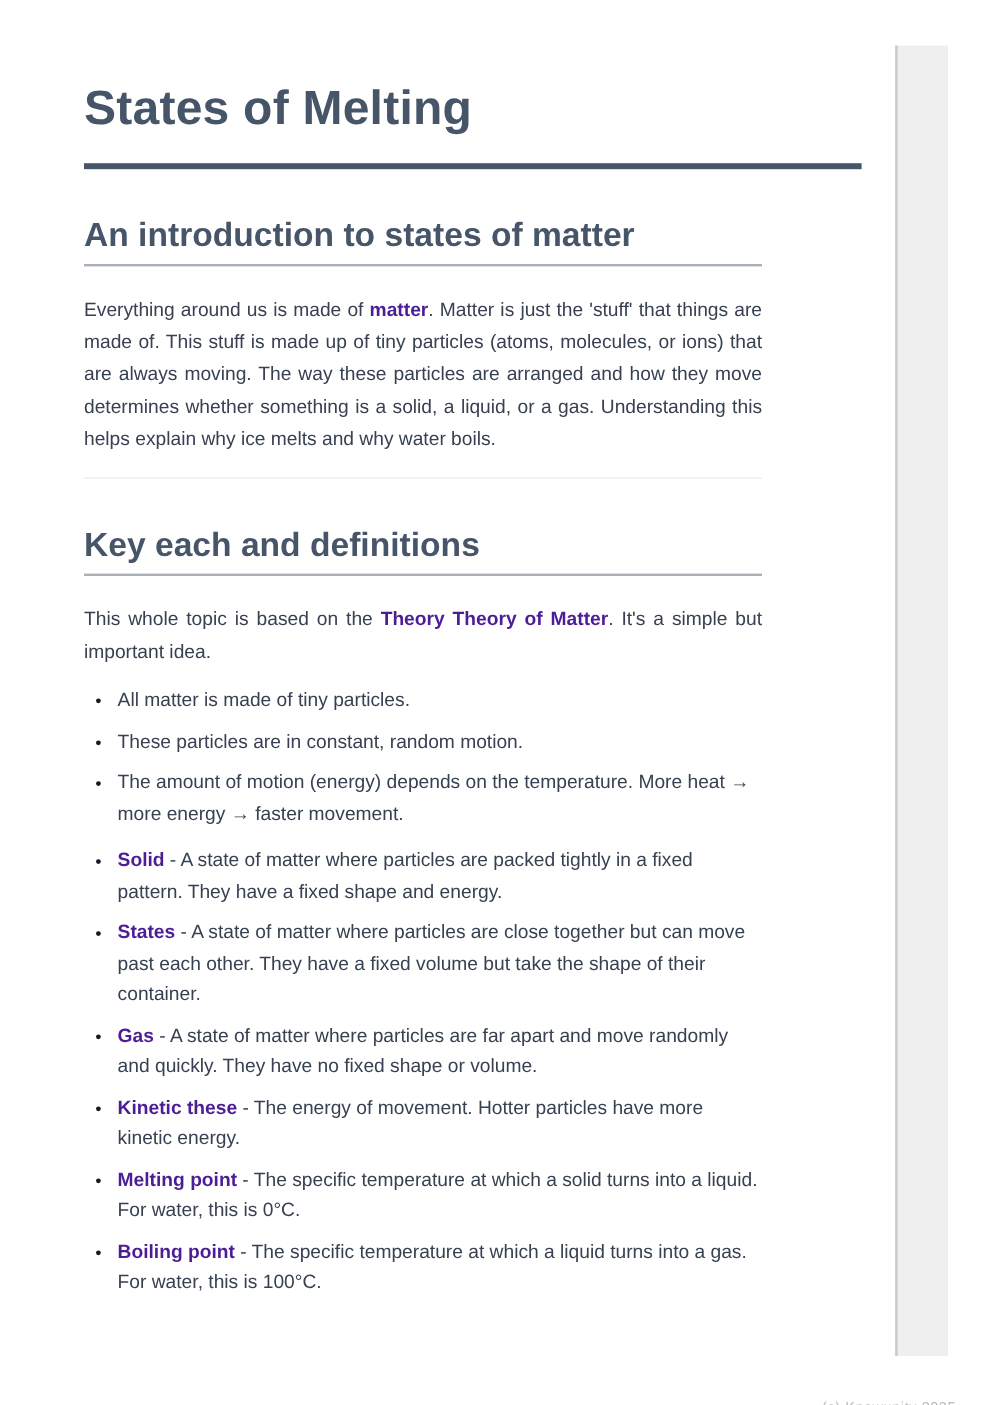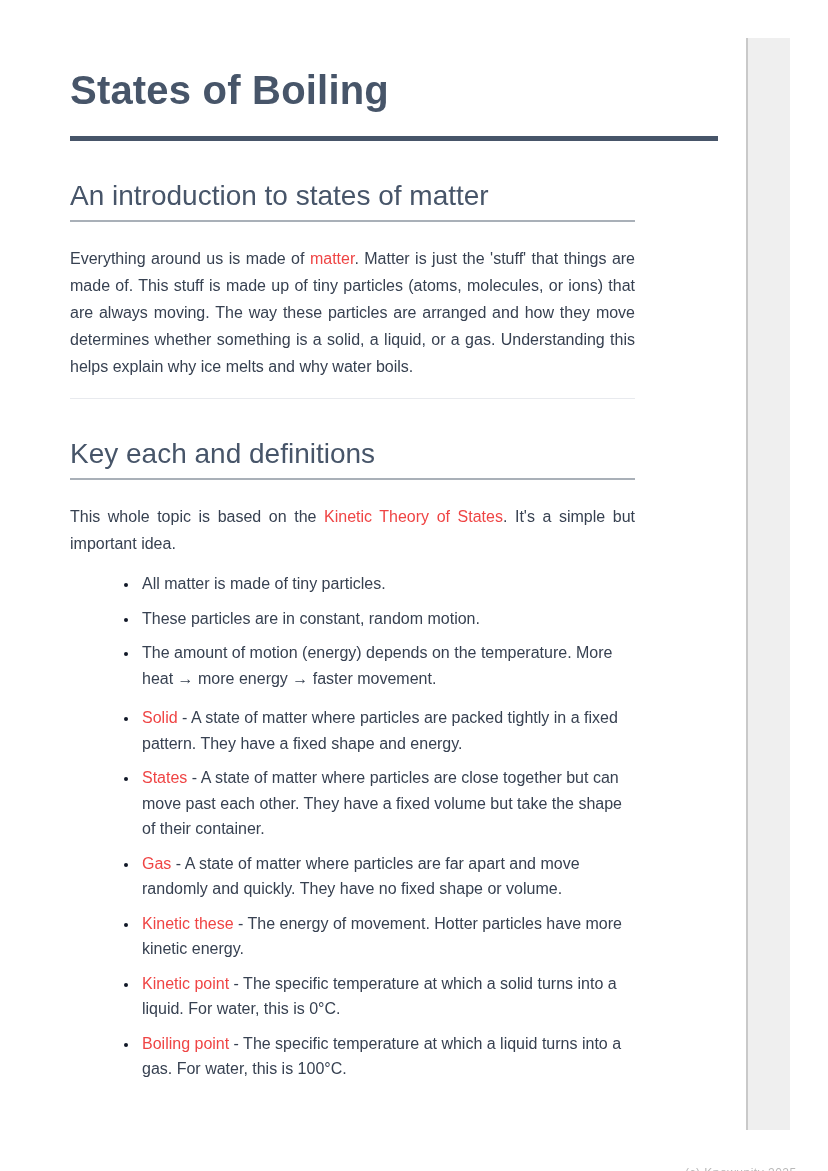--- a/index.html
+++ b/index.html
@@ -17,43 +17,42 @@
     margin-top: 66px;
     font-size: 40px; line-height: 48px;
     font-weight: bold; letter-spacing: 0.2px;
     color: #475569;
   }
   .h1-rule { margin-top: 22px; height: 5px; background: #475569; width: 648px; }
 
   h2 {
     margin-top: 38px;
     font-size: 28px; line-height: 34px;
-    font-weight: normal;
+    font-weight: bold;
     color: #475569;
   }
   .h2-rule { margin-top: 7px; height: 2px; background: #a9b0b8; width: 565px; }
 
   p.body {
     margin-top: 23px;
     width: 565px;
     font-size: 16px; line-height: 27px;
     color: #374151;
   }
   .justify { text-align: justify; }
-  p.body strong, li strong { color: #ef4444; font-weight: normal; }
+  p.body strong, li strong { color: #4c1d95; font-weight: bold; }
 
   .divider { margin-top: 18px; width: 565px; height: 1px; background: #e8eaee; }
 
   ul { margin-top: 14px; width: 565px; padding-left: 25px; list-style: disc; }
   ul.terms { margin-top: 14px; }
   li {
     font-size: 16px; line-height: 25.5px;
     margin-bottom: 9px; padding-left: 3px;
     color: #374151;
-    margin-left: 44px;
   }
   li::marker { color: #111827; font-size: 13px; }
 
   .key-terms-label {
     margin-top: 8px;
     font-size: 16px; line-height: 25px;
     font-weight: bold; color: #1f2937;
   }
 
   .side-bar {
@@ -71,48 +70,48 @@
     color: #b9b9b9;
     z-index: 2;
     white-space: nowrap;
   }
 </style>
 </head>
 <body>
 
 <div class="content">
 
-  <h1>States of Boiling</h1>
+  <h1>States of Melting</h1>
   <div class="h1-rule"></div>
 
   <section>
     <h2>An introduction to states of matter</h2>
     <div class="h2-rule"></div>
     <p class="body justify"><span>Everything around us is made of </span><strong>matter</strong><span>. Matter is just the 'stuff' that things are made of. This stuff is made up of tiny particles (atoms, molecules, or ions) that are always moving. The way these particles are arranged and how they move determines whether something is a solid, a liquid, or a gas. Understanding this helps explain why ice melts and why water boils.</span></p>
     <div class="divider"></div>
   </section>
 
   <section>
     <h2>Key each and definitions</h2>
     <div class="h2-rule"></div>
-    <p class="body justify"><span>This whole topic is based on the </span><strong>Kinetic Theory of States</strong><span>. It's a simple but important idea.</span></p>
+    <p class="body justify"><span>This whole topic is based on the </span><strong>Theory Theory of Matter</strong><span>. It's a simple but important idea.</span></p>
 
     <ul>
       <li><span>All matter is made of tiny particles.</span></li>
       <li><span>These particles are in constant, random motion.</span></li>
       <li><span>The amount of motion (energy) depends on the temperature. More heat → more energy → faster movement.</span></li>
     </ul>
 
 
     <ul class="terms">
       <li><strong>Solid</strong><span> - A state of matter where particles are packed tightly in a fixed pattern. They have a fixed shape and energy.</span></li>
       <li><strong>States</strong><span> - A state of matter where particles are close together but can move past each other. They have a fixed volume but take the shape of their container.</span></li>
       <li><strong>Gas</strong><span> - A state of matter where particles are far apart and move randomly and quickly. They have no fixed shape or volume.</span></li>
       <li><strong>Kinetic these</strong><span> - The energy of movement. Hotter particles have more kinetic energy.</span></li>
-      <li><strong>Kinetic point</strong><span> - The specific temperature at which a solid turns into a liquid. For water, this is 0°C.</span></li>
+      <li><strong>Melting point</strong><span> - The specific temperature at which a solid turns into a liquid. For water, this is 0°C.</span></li>
       <li><strong>Boiling point</strong><span> - The specific temperature at which a liquid turns into a gas. For water, this is 100°C.</span></li>
     </ul>
   </section>
 
 </div>
 
 <div class="side-bar"></div>
 <div class="watermark">(c) Knowunity 2025</div>
 
 </body></html>

